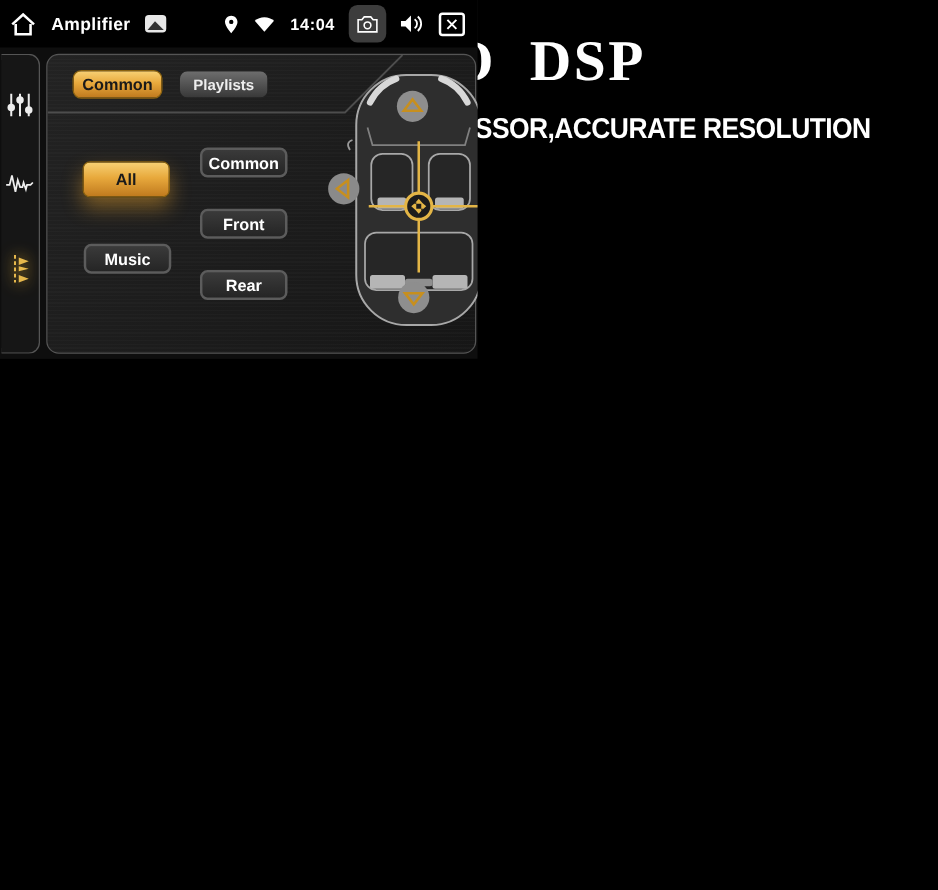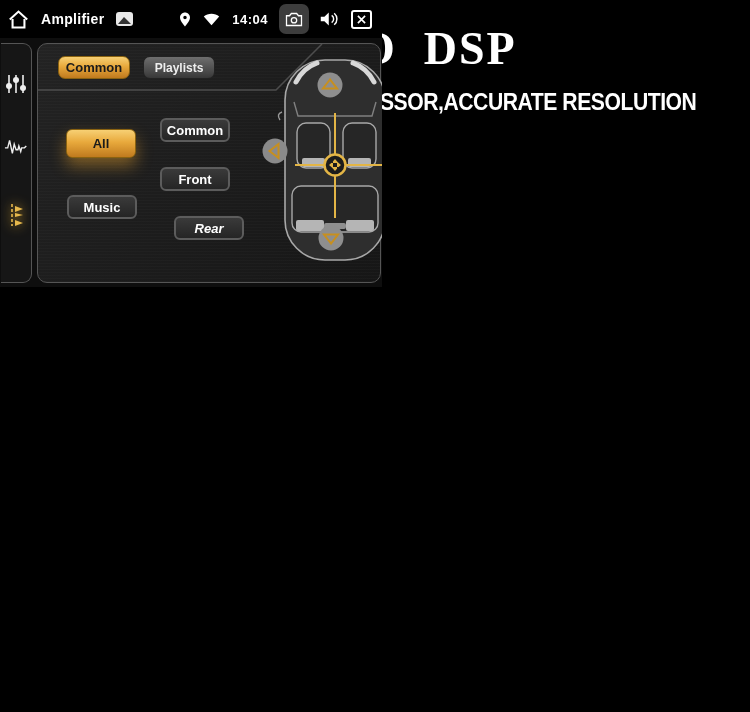--- a/index.html
+++ b/index.html
@@ -601,21 +601,21 @@
       <svg width="342" height="238" style="position:absolute;left:0;top:0;">
         <path d="M0 46 H238 L284 0" stroke="#4d4d4d" stroke-width="1.5" fill="none"></path>
       </svg>
       <button class="tab gold">Common</button>
       <button class="tab gray">Playlists</button>
 
       <button class="zbtn gold" style="left:28px;top:85px;">All</button>
       <button class="zbtn" style="left:122px;top:74px;">Common</button>
       <button class="zbtn" style="left:122px;top:123px;">Front</button>
       <button class="zbtn" style="left:29px;top:151px;">Music</button>
-      <button class="zbtn" style="left:136px;top:172px;font-style:italic;">Rear</button>
+      <button class="zbtn" style="left:122px;top:172px;">Rear</button>
 
       <svg width="124" height="224" viewBox="0 0 124 224" style="position:absolute;left:222px;top:6px;">
         <rect x="25" y="10" width="100" height="200" rx="40" fill="#2e2e2e" stroke="#a8a8a8" stroke-width="1.6"></rect>
         <path d="M36 32 Q43 18 57 13" stroke="#d8d8d8" stroke-width="5" fill="none" stroke-linecap="round"></path>
         <path d="M114 32 Q107 18 93 13" stroke="#d8d8d8" stroke-width="5" fill="none" stroke-linecap="round"></path>
         <path d="M34 52 L38 66 H112 L116 52" stroke="#808080" stroke-width="1.4" fill="none"></path>
         <path d="M22 62 q-6 2 -2 8" stroke="#999" stroke-width="1.4" fill="none"></path>
         <rect x="37" y="73" width="33" height="45" rx="9" fill="#262626" stroke="#a8a8a8" stroke-width="1.4"></rect>
         <rect x="42" y="108" width="23" height="9" rx="2" fill="#b5b5b5"></rect>
         <rect x="83" y="73" width="33" height="45" rx="9" fill="#262626" stroke="#a8a8a8" stroke-width="1.4"></rect>

